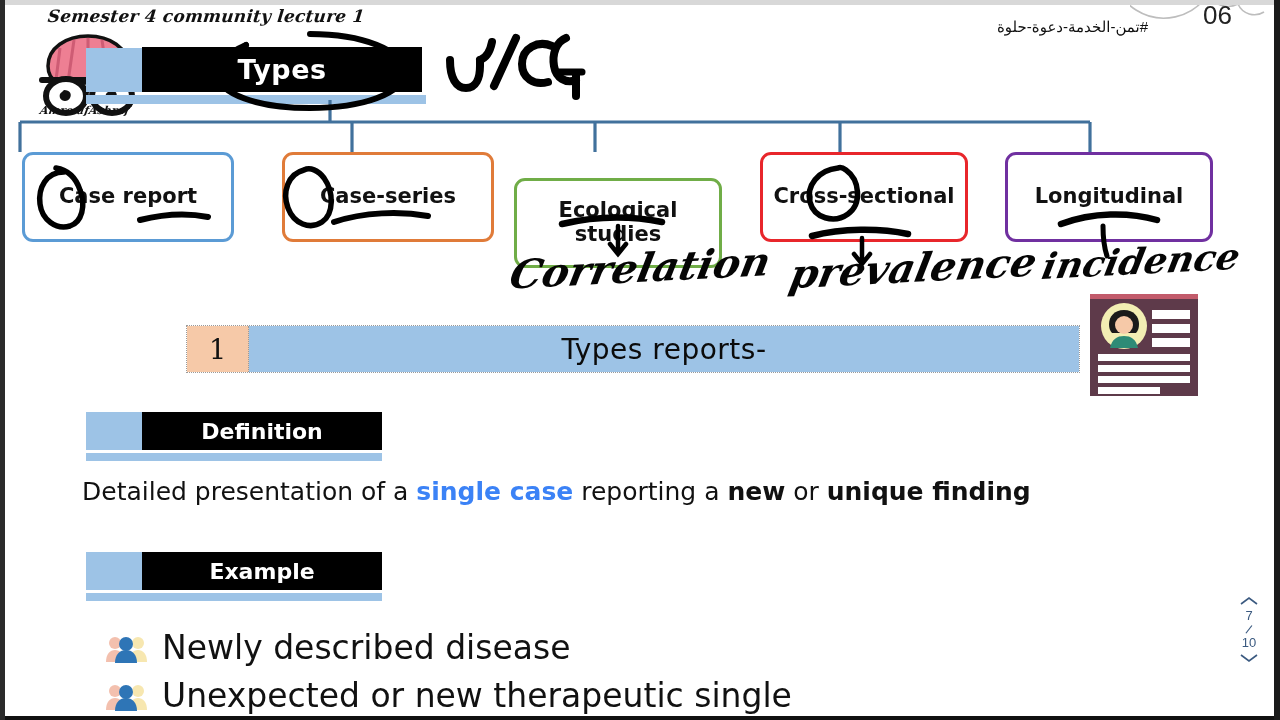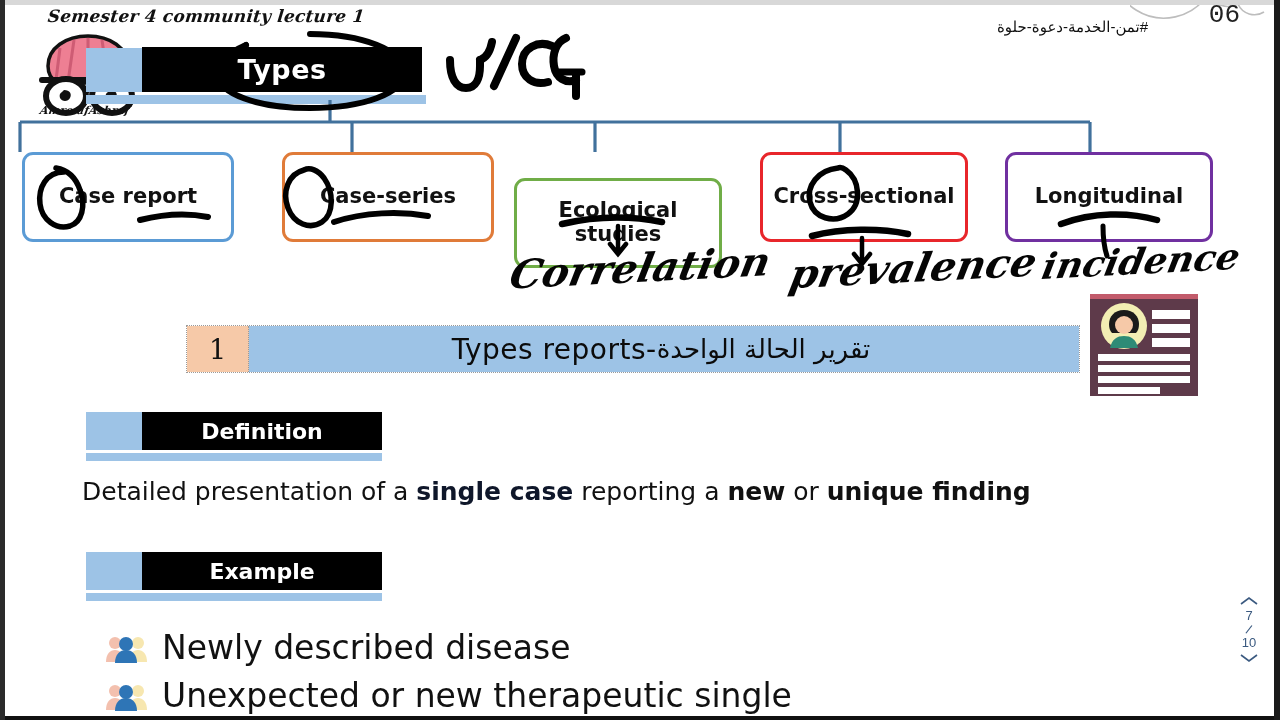--- a/index.html
+++ b/index.html
@@ -37,23 +37,23 @@
     font-family:"DejaVu Serif", serif; font-style:italic; font-weight:700;
     font-size:11px; color:#111; transform:skewX(-10deg);
     white-space:nowrap;
   }
   .hash-tag {
     position:absolute; right:132px; top:18px;
     font-size:15px; color:#111; direction:rtl;
     white-space:nowrap;
   }
   .page-badge {
-    position:absolute; right:40px; top:0px;
+    position:absolute; right:48px; top:0px;
     font-size:26px; color:#222;
-    font-family:Liberation Mono, monospace;
+    font-family:Liberation Sans, sans-serif;
   }
   .scallop { position:absolute; right:10px; top:-42px; width:140px; height:92px; }
 
   
   .types-wrap { position:absolute; left:86px; top:45px; width:360px; height:58px;padding-left:8px; }
   .types-leftsq { position:absolute; left:0; top:3px; width:58px; height:44px; background:#9DC3E6; }
   .types-black {
     position:absolute; left:56px; top:2px; width:280px; height:45px;
     background:#000;
     color:#fff; font-family:"DejaVu Sans", sans-serif; font-weight:700;
@@ -122,21 +122,21 @@
   }
   .sec-bar { position:absolute; left:0; top:41px; width:296px; height:8px; background:#9DC3E6; }
 
   
   .def-text {
     position:absolute; left:82px; top:477px;
     font-family:"DejaVu Sans", sans-serif; font-size:25px; color:#111;
     white-space:nowrap;
   }
   .def-text b { font-weight:700; }
-  .def-text .red { color:#0f172a; font-weight:700; }
+  .def-text .red { color:#3b82f6; font-weight:700; }
 
   .bullet-row {
     position:absolute; left:104px;
     display:flex; align-items:center; gap:12px;
     font-family:"DejaVu Sans", sans-serif; font-size:33px; color:#111;
     white-space:nowrap;
   }
   .people-icon { width:46px; height:32px; flex:0 0 auto; }
 
   
@@ -270,21 +270,20 @@
     <rect x="10" y="62" width="92" height="7" fill="#fff"></rect>
     <rect x="10" y="73" width="92" height="7" fill="#fff"></rect>
     <rect x="10" y="84" width="92" height="7" fill="#fff"></rect>
     <rect x="10" y="95" width="62" height="7" fill="#fff"></rect>
   </svg>
 
   <div class="titlebar">
     <div class="titlebar-num">1</div>
     <div class="titlebar-main">
       <span>Types reports-</span>
-      <span class="ar">تقرير الحالة الواحدة</span>
     </div>
   </div>
 
   <div class="sec" style="left:86px; top:412px;">
     <div class="sec-sq"></div>
     <div class="sec-black">Definition</div>
     <div class="sec-bar"></div>
   </div>
 
   <div class="def-text">

